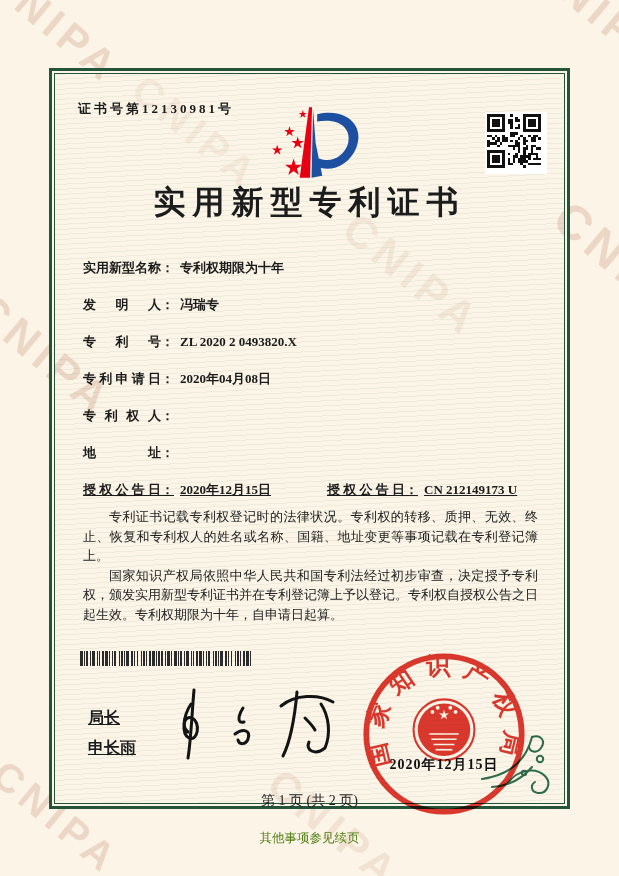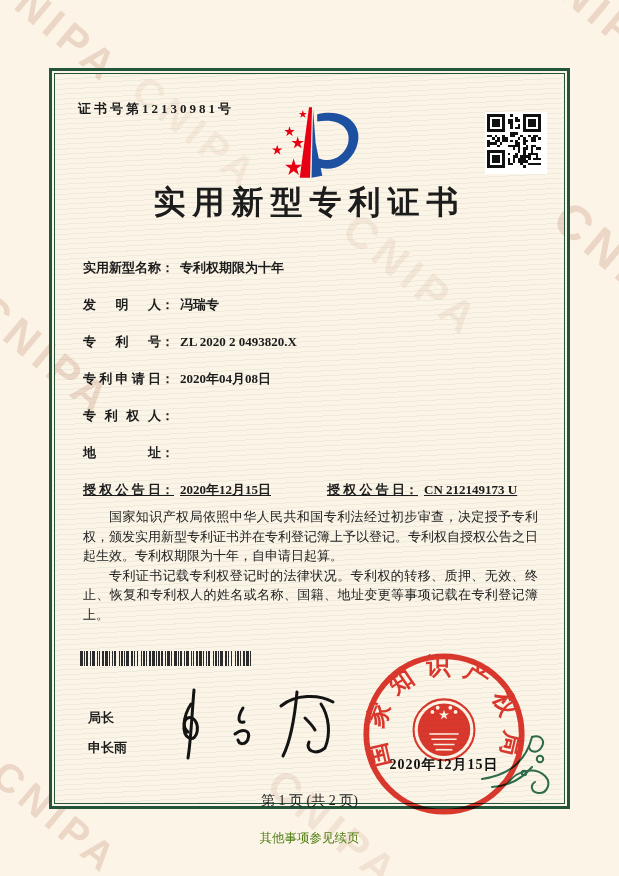--- a/index.html
+++ b/index.html
@@ -44,21 +44,21 @@
   .flabel{display:inline-block;width:78px;text-align:justify;text-align-last:justify;flex:none;}
   .fcolon{flex:none;margin-right:6px;}
   .fvalue{flex:1;}
   .fpair{display:flex;flex:none;text-decoration:underline;}
   .fpair.first{width:244px;}
   
   .paras{position:absolute;left:28px;right:26px;top:433px;font-size:13px;line-height:19.5px;text-align:justify;font-weight:400;color:#222;}
   .paras p{margin:0;text-indent:2em;}
   
   .barcode{position:absolute;left:25px;top:577px;}
-  .signer{position:absolute;left:33px;top:629px;font-size:13px;font-weight:bold;line-height:30px;}
+  .signer{position:absolute;left:33px;top:629px;font-size:16px;font-weight:bold;line-height:30px;text-decoration:underline;}
   .signature{position:absolute;left:100px;top:608px;}
   .seal{position:absolute;left:305px;top:576px;width:168px;height:168px;z-index:5;mix-blend-mode:multiply;}
   .seal-date{
     position:absolute;left:305px;top:682px;width:168px;text-align:center;
     font-size:14px;font-weight:bold;color:#111;z-index:6;letter-spacing:1px;
   }
   .page-line{position:absolute;left:0;right:0;top:718px;text-align:center;font-size:14px;z-index:2;}
   .flourish{position:absolute;right:0px;bottom:0px;z-index:3;}
   .note{position:absolute;left:0;right:0;top:830px;text-align:center;font-size:12.5px;color:#4d7c0f;z-index:1;}
 </style>
@@ -153,22 +153,22 @@
         </span>
         <span class="fpair">
           <span class="flabel">授权公告日</span>
             <span class="fcolon">：</span>
           <span>CN 212149173 U</span>
         </span>
       </div>
     </div>
 
     <div class="paras">
+      <p>专利证书记载专利权登记时的法律状况。专利权的转移、质押、无效、终止、恢复和专利权人的姓名或名称、国籍、地址变更等事项记载在专利登记簿上。</p>
       <p>国家知识产权局依照中华人民共和国专利法经过初步审查，决定授予专利权，颁发实用新型专利证书并在专利登记簿上予以登记。专利权自授权公告之日起生效。专利权期限为十年，自申请日起算。</p>
-      <p>专利证书记载专利权登记时的法律状况。专利权的转移、质押、无效、终止、恢复和专利权人的姓名或名称、国籍、地址变更等事项记载在专利登记簿上。</p>
     </div>
 
     <div class="barcode">
       <svg width="172" height="15" viewBox="0 0 172 15">
         <line x1="0" y1="7.5" x2="172" y2="7.5" stroke="#2b2b2b" stroke-width="15" stroke-dasharray="3 1 1 1 2 2 1 1 3 2 1 1 1 2 2 1 3 1 1 2 1 1 2 3 1 1 2 1 1 1 3 2 2 1 1 2 1 3 1 1 2 1 1 2 2 1 3 1 1 1 2 1 2 2 1 1 3 1 1 2"></line>
       </svg>
     </div>
 
     <div class="signer">
       <div>局长</div>

